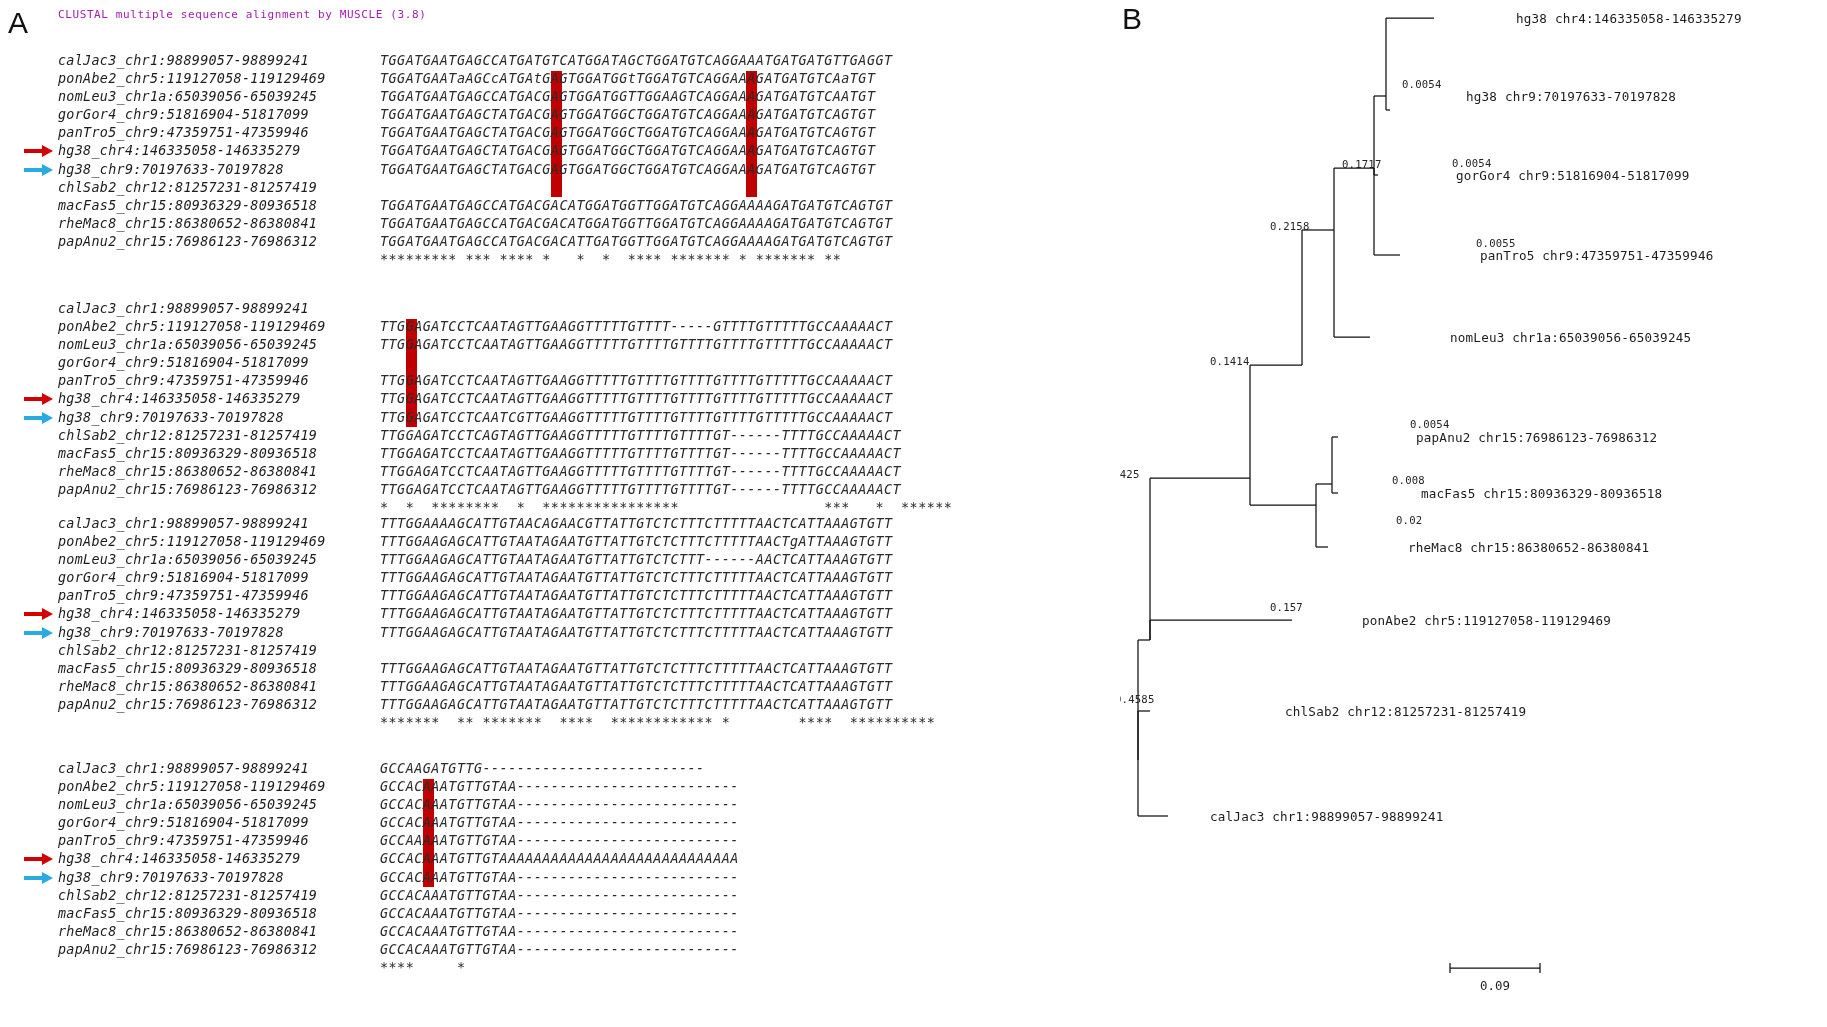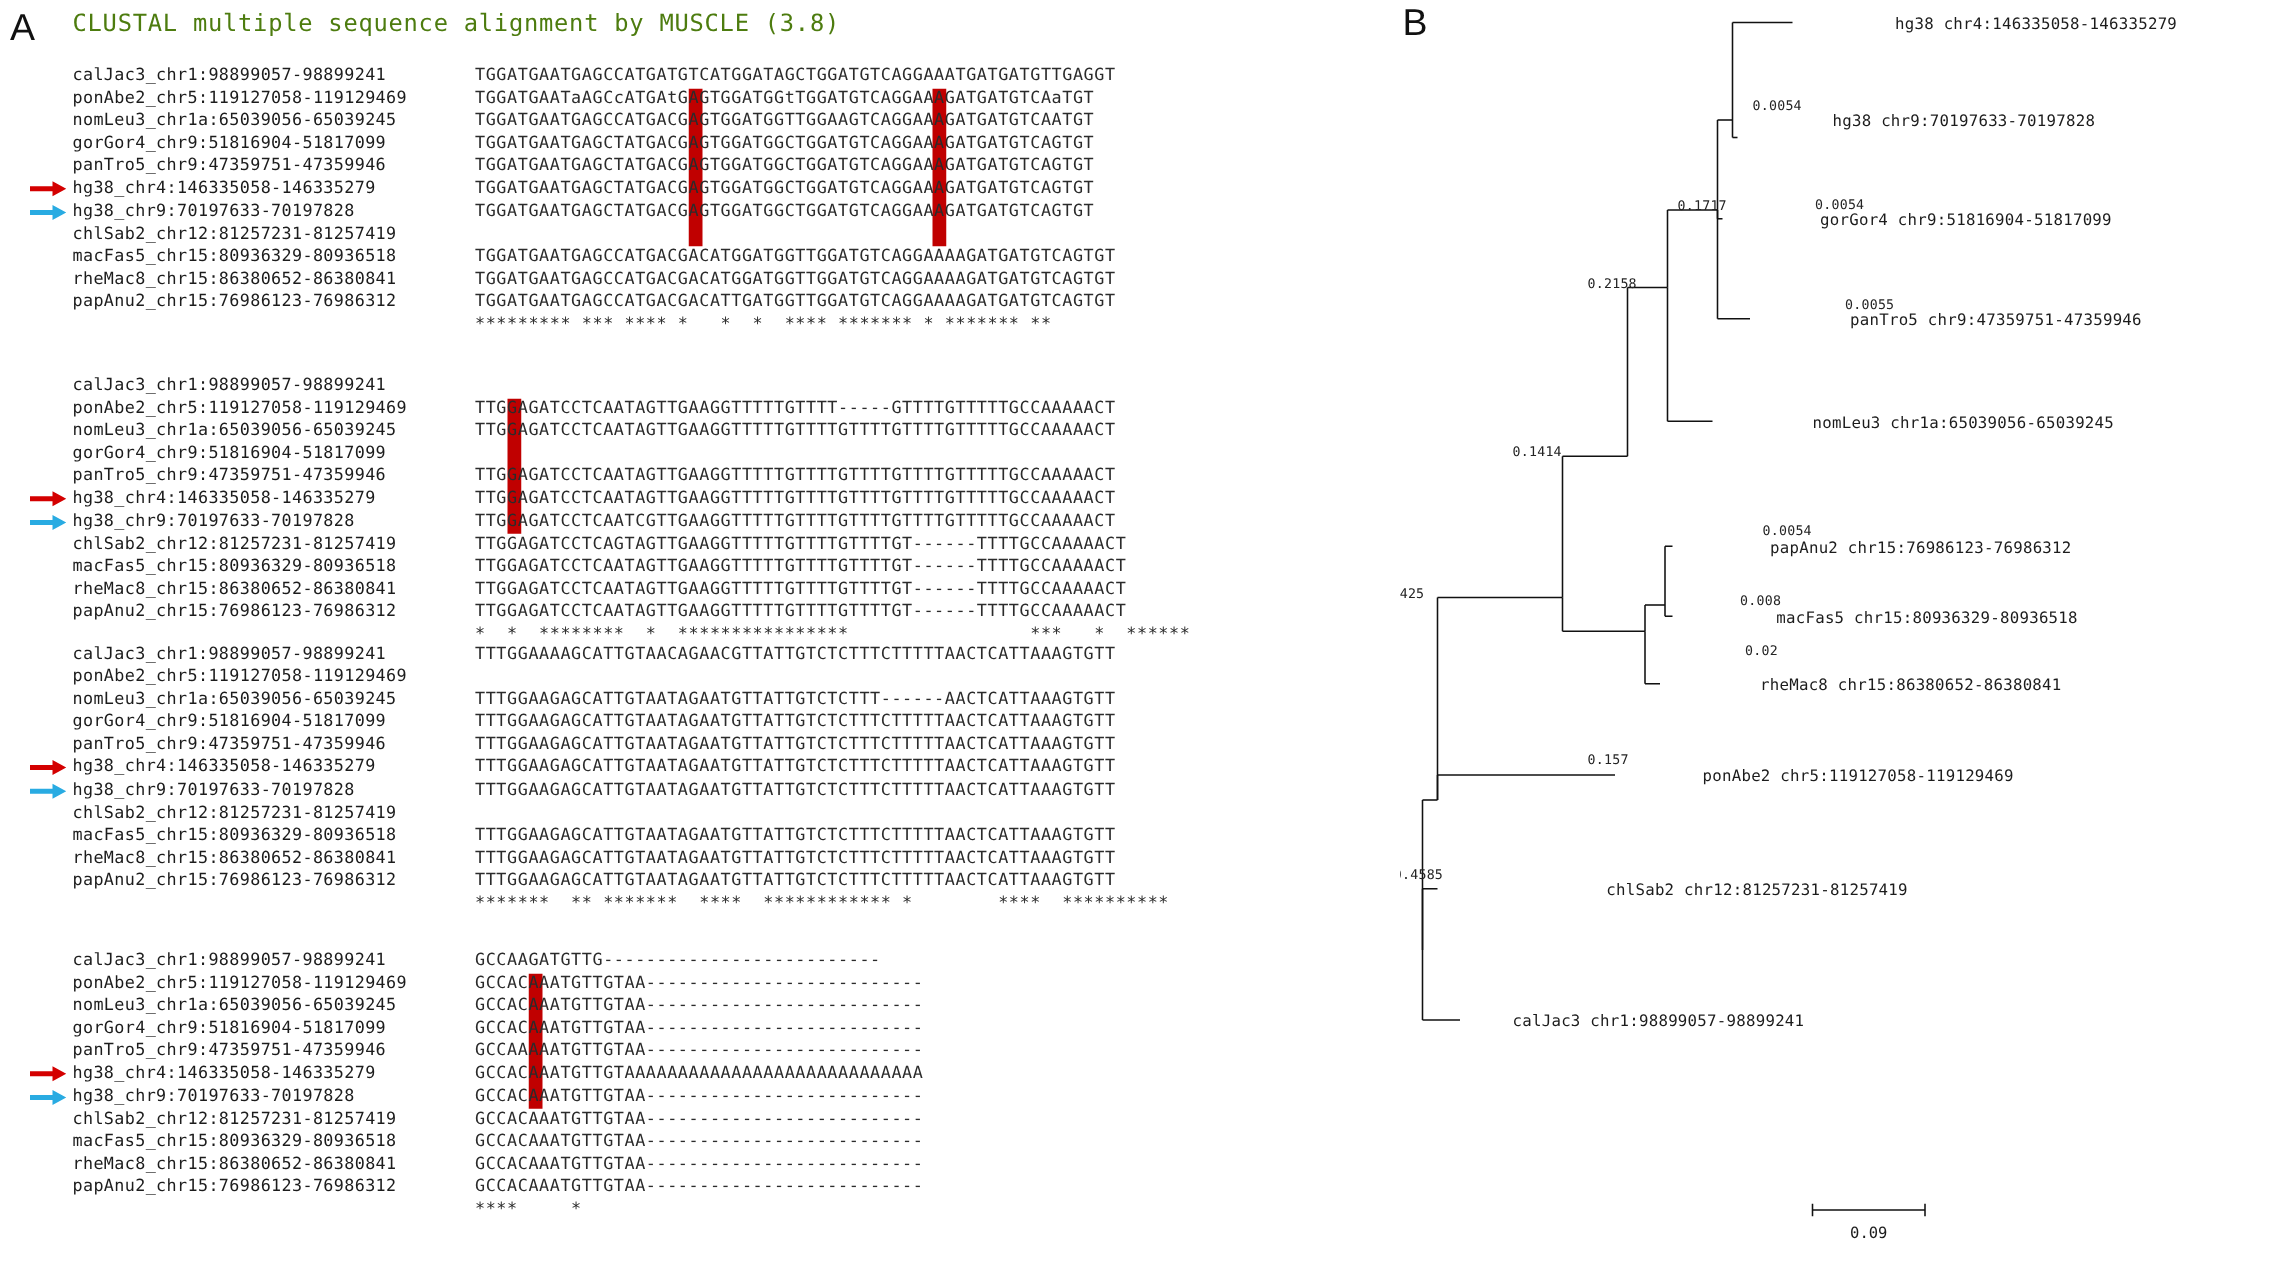--- a/index.html
+++ b/index.html
@@ -2,25 +2,25 @@
 <html><head>
 <meta charset="utf-8">
 <style>
   html,body{margin:0;padding:0;background:#fff;}
   body{width:1827px;height:1027px;position:relative;overflow:hidden;
        font-family:"DejaVu Sans Mono","Liberation Mono",monospace;color:#1a1a1a;}
   .panel-letter{position:absolute;font-family:"Liberation Sans",sans-serif;
        font-size:30px;font-weight:400;color:#111;}
   #panelA{position:absolute;left:0;top:0;width:1120px;height:1027px;}
   #panelB{position:absolute;left:1120px;top:0;width:707px;height:1027px;}
-  .clustal-header{position:absolute;left:58px;top:8px;font-size:19px;
-       letter-spacing:.6px;white-space:pre;color:#4d7c0f;}
+  .clustal-header{position:absolute;left:58px;top:8px;font-size:11px;
+       letter-spacing:.6px;white-space:pre;color:#a21caf;}
   .aln-block{position:absolute;left:0;width:1120px;}
   .aln-row{height:18.1px;line-height:18.1px;white-space:pre;font-size:13.4px;
-       letter-spacing:.48px;position:relative;}
+       letter-spacing:.48px;position:relative;font-style:italic;}
   .aln-label{position:absolute;left:58px;top:0;white-space:pre;font-size:13.4px;
        letter-spacing:.3px;color:#1c1c1c;}
   .aln-seq{position:absolute;left:380px;top:0;white-space:pre;font-size:13.4px;
        letter-spacing:.48px;color:#2b2b2b;}
   .arrow{position:absolute;left:24px;top:2px;width:30px;height:14px;}
   .hl{position:absolute;background:#c00000;z-index:0;}
   .seqlayer{position:relative;z-index:2;}
   
   #treeSvg{position:absolute;left:0;top:0;}
   .tiplabel{font-family:"DejaVu Sans Mono","Liberation Mono",monospace;
@@ -77,21 +77,21 @@
           <div class="aln-row"><span class="aln-label">chlSab2_chr12:81257231-81257419</span><span class="aln-seq">TTGGAGATCCTCAGTAGTTGAAGGTTTTTGTTTTGTTTTGT------TTTTGCCAAAAACT</span></div>
           <div class="aln-row"><span class="aln-label">macFas5_chr15:80936329-80936518</span><span class="aln-seq">TTGGAGATCCTCAATAGTTGAAGGTTTTTGTTTTGTTTTGT------TTTTGCCAAAAACT</span></div>
           <div class="aln-row"><span class="aln-label">rheMac8_chr15:86380652-86380841</span><span class="aln-seq">TTGGAGATCCTCAATAGTTGAAGGTTTTTGTTTTGTTTTGT------TTTTGCCAAAAACT</span></div>
           <div class="aln-row"><span class="aln-label">papAnu2_chr15:76986123-76986312</span><span class="aln-seq">TTGGAGATCCTCAATAGTTGAAGGTTTTTGTTTTGTTTTGT------TTTTGCCAAAAACT</span></div>
           <div class="aln-row"><span class="aln-seq">*  *  ********  *  ****************                 ***   *  ******</span></div>
         </div>
       </div>
       <div class="aln-block" style="top: 515px; height: 235.3px;">
         <div class="seqlayer">
           <div class="aln-row"><span class="aln-label">calJac3_chr1:98899057-98899241</span><span class="aln-seq">TTTGGAAAAGCATTGTAACAGAACGTTATTGTCTCTTTCTTTTTAACTCATTAAAGTGTT</span></div>
-          <div class="aln-row"><span class="aln-label">ponAbe2_chr5:119127058-119129469</span></div>
+          <div class="aln-row"><span class="aln-label">ponAbe2_chr5:119127058-119129469</span><span class="aln-seq">TTTGGAAGAGCATTGTAATAGAATGTTATTGTCTCTTTCTTTTTAACTgATTAAAGTGTT</span></div>
           <div class="aln-row"><span class="aln-label">nomLeu3_chr1a:65039056-65039245</span><span class="aln-seq">TTTGGAAGAGCATTGTAATAGAATGTTATTGTCTCTTT------AACTCATTAAAGTGTT</span></div>
           <div class="aln-row"><span class="aln-label">gorGor4_chr9:51816904-51817099</span><span class="aln-seq">TTTGGAAGAGCATTGTAATAGAATGTTATTGTCTCTTTCTTTTTAACTCATTAAAGTGTT</span></div>
           <div class="aln-row"><span class="aln-label">panTro5_chr9:47359751-47359946</span><span class="aln-seq">TTTGGAAGAGCATTGTAATAGAATGTTATTGTCTCTTTCTTTTTAACTCATTAAAGTGTT</span></div>
           <div class="aln-row"><div class="arrow"><svg width="30" height="14" viewBox="0 0 30 14">
                 <path d="M0,5 L18,5 L18,1 L29,7 L18,13 L18,9 L0,9 Z" fill="#d40000"></path>
               </svg></div><span class="aln-label">hg38_chr4:146335058-146335279</span><span class="aln-seq">TTTGGAAGAGCATTGTAATAGAATGTTATTGTCTCTTTCTTTTTAACTCATTAAAGTGTT</span></div>
           <div class="aln-row"><div class="arrow"><svg width="30" height="14" viewBox="0 0 30 14">
                 <path d="M0,5 L18,5 L18,1 L29,7 L18,13 L18,9 L0,9 Z" fill="#29abe2"></path>
               </svg></div><span class="aln-label">hg38_chr9:70197633-70197828</span><span class="aln-seq">TTTGGAAGAGCATTGTAATAGAATGTTATTGTCTCTTTCTTTTTAACTCATTAAAGTGTT</span></div>
           <div class="aln-row"><span class="aln-label">chlSab2_chr12:81257231-81257419</span></div>

